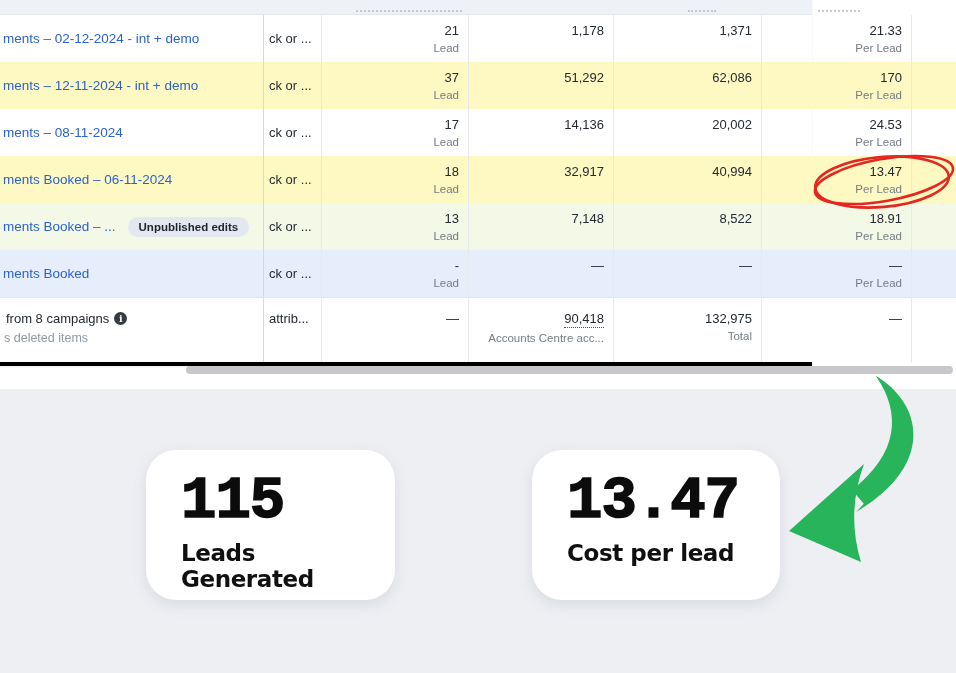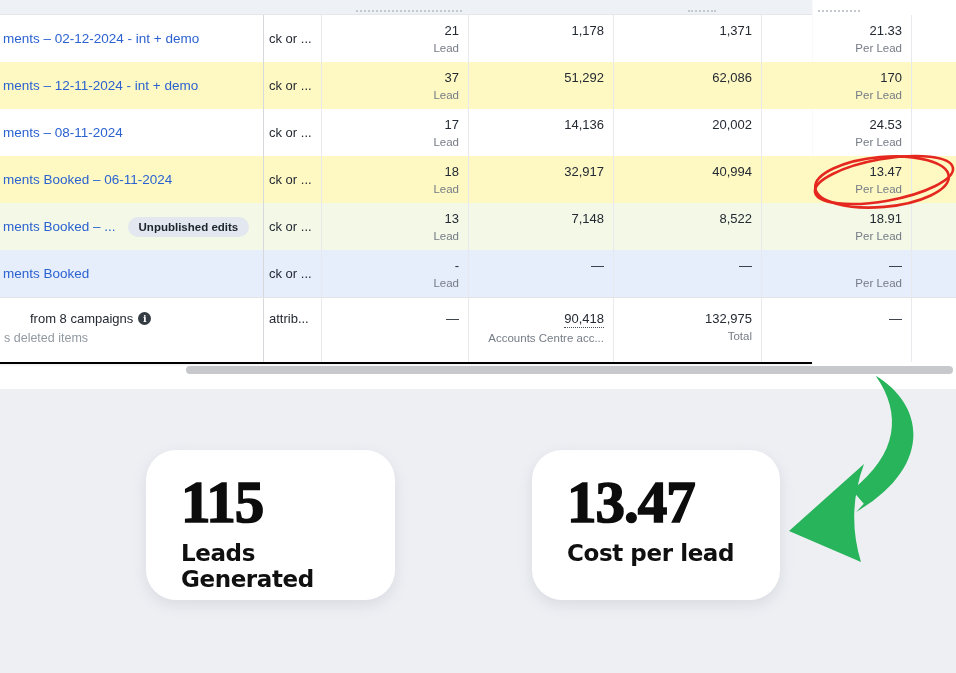--- a/index.html
+++ b/index.html
@@ -4,21 +4,21 @@
 <style>
   html,body{margin:0;padding:0;}
   body{
     width:956px;height:673px;position:relative;overflow:hidden;
     background:#edeff3;
     font-family:"Liberation Sans", sans-serif;
     -webkit-font-smoothing:antialiased;
   }
   
   .table-wrap{position:absolute;left:0;top:0;width:956px;height:389px;background:#ffffff;}
-  .table{position:absolute;left:0;top:0;width:812px;border-bottom:2px solid #000000;box-shadow:0 1px 2px rgba(0,0,0,.08);}
+  .table{position:absolute;left:0;top:0;width:812px;border-bottom:4px solid #000000;box-shadow:0 1px 2px rgba(0,0,0,.08);}
   .header-strip{height:14px;background:#eef1f5;border-bottom:1px solid #e3e6ea;position:relative;}
   .hdash{position:absolute;bottom:2px;border-top:2px dotted #c4c8cf;height:0;}
   .trow{display:flex;width:956px;height:47px;}
   .trow.alt{background:#fef9c3;}
   .trow.green{background:#f3f8e7;}
   .trow.blue{background:#e7eefb;}
   .trow.totals{height:64px;background:#ffffff;border-top:1px solid #e2e4e8;}
   .cell{box-sizing:border-box;overflow:hidden;}
   .c-name{width:264px;border-right:1px solid #d6d8dc;display:flex;align-items:center;padding-left:3px;white-space:nowrap;}
   .c-attr{width:57px;display:flex;align-items:center;padding-left:5px;font-size:13px;color:#242a33;white-space:nowrap;}
@@ -28,33 +28,33 @@
   .c-impr{width:148px;border-left:1px solid #e7e9ec;padding-left:6px;}
   .c-cost{width:150px;border-left:1px solid #e7e9ec;}
   .c-last{width:45px;border-left:1px solid #e7e9ec;}
   .v1{font-size:13px;color:#242a33;line-height:15px;}
   .v2{font-size:11.5px;color:#757c86;line-height:13px;margin-top:4px;}
   .link{font-size:13.5px;color:#2b62d0;text-decoration:none;cursor:pointer;white-space:nowrap;}
   .badge{display:inline-block;margin-left:12px;padding:4px 11px;border-radius:12px;background:#e3e8f0;
          color:#1d242c;font-size:11.5px;font-weight:700;line-height:12px;}
   .totals .c-name{flex-direction:column;align-items:flex-start;justify-content:flex-start;padding-top:13px;}
   .totals .c-num{justify-content:flex-start;padding-top:13px;}
-  .tot-l1{font-size:13px;color:#242a33;display:flex;align-items:center;gap:5px;padding-left:3px;margin-left:24px;}
+  .tot-l1{font-size:13px;color:#242a33;display:flex;align-items:center;gap:5px;padding-left:3px;}
   .tot-l2{font-size:12.5px;color:#9199a1;margin-top:5px;padding-left:1px;}
   .info-icon{display:inline-flex;align-items:center;justify-content:center;width:13px;height:13px;border-radius:50%;
              background:#343b42;color:#ffffff;font-size:9.5px;font-weight:700;font-family:"DejaVu Serif",serif;cursor:pointer;}
   .dotted-u{border-bottom:1.5px dotted #4a5159;padding-bottom:1px;}
   .scrollbar{position:absolute;left:186px;top:366px;width:767px;height:8px;border-radius:4px;background:#c6c8cc;cursor:pointer;}
   
   .card{position:absolute;top:450px;height:150px;background:#ffffff;border-radius:30px;
         box-shadow:0 5px 14px rgba(110,120,135,.16);}
   .card.c1{left:146px;width:249px;}
   .card.c2{left:532px;width:248px;}
   .card-value{margin:22px 17px 0 35px;font-size:59px;line-height:60px;font-weight:900;color:#0c0c0c;
-              font-family:Liberation Serif, serif;letter-spacing:-1px;-webkit-text-stroke:1.6px #0c0c0c;}
+              font-family:Liberation Mono, monospace;letter-spacing:-1px;-webkit-text-stroke:1.6px #0c0c0c;}
   .card-label{margin:8px 0 0 35px;font-size:23px;font-weight:700;color:#101010;letter-spacing:-0.4px;
               font-family:"DejaVu Sans", sans-serif;}
   .overlay{position:absolute;left:0;top:0;width:956px;height:673px;pointer-events:none;}
 </style>
 </head>
 <body>
 
 <div class="table-wrap">
   <div class="table">
     <div class="header-strip">

